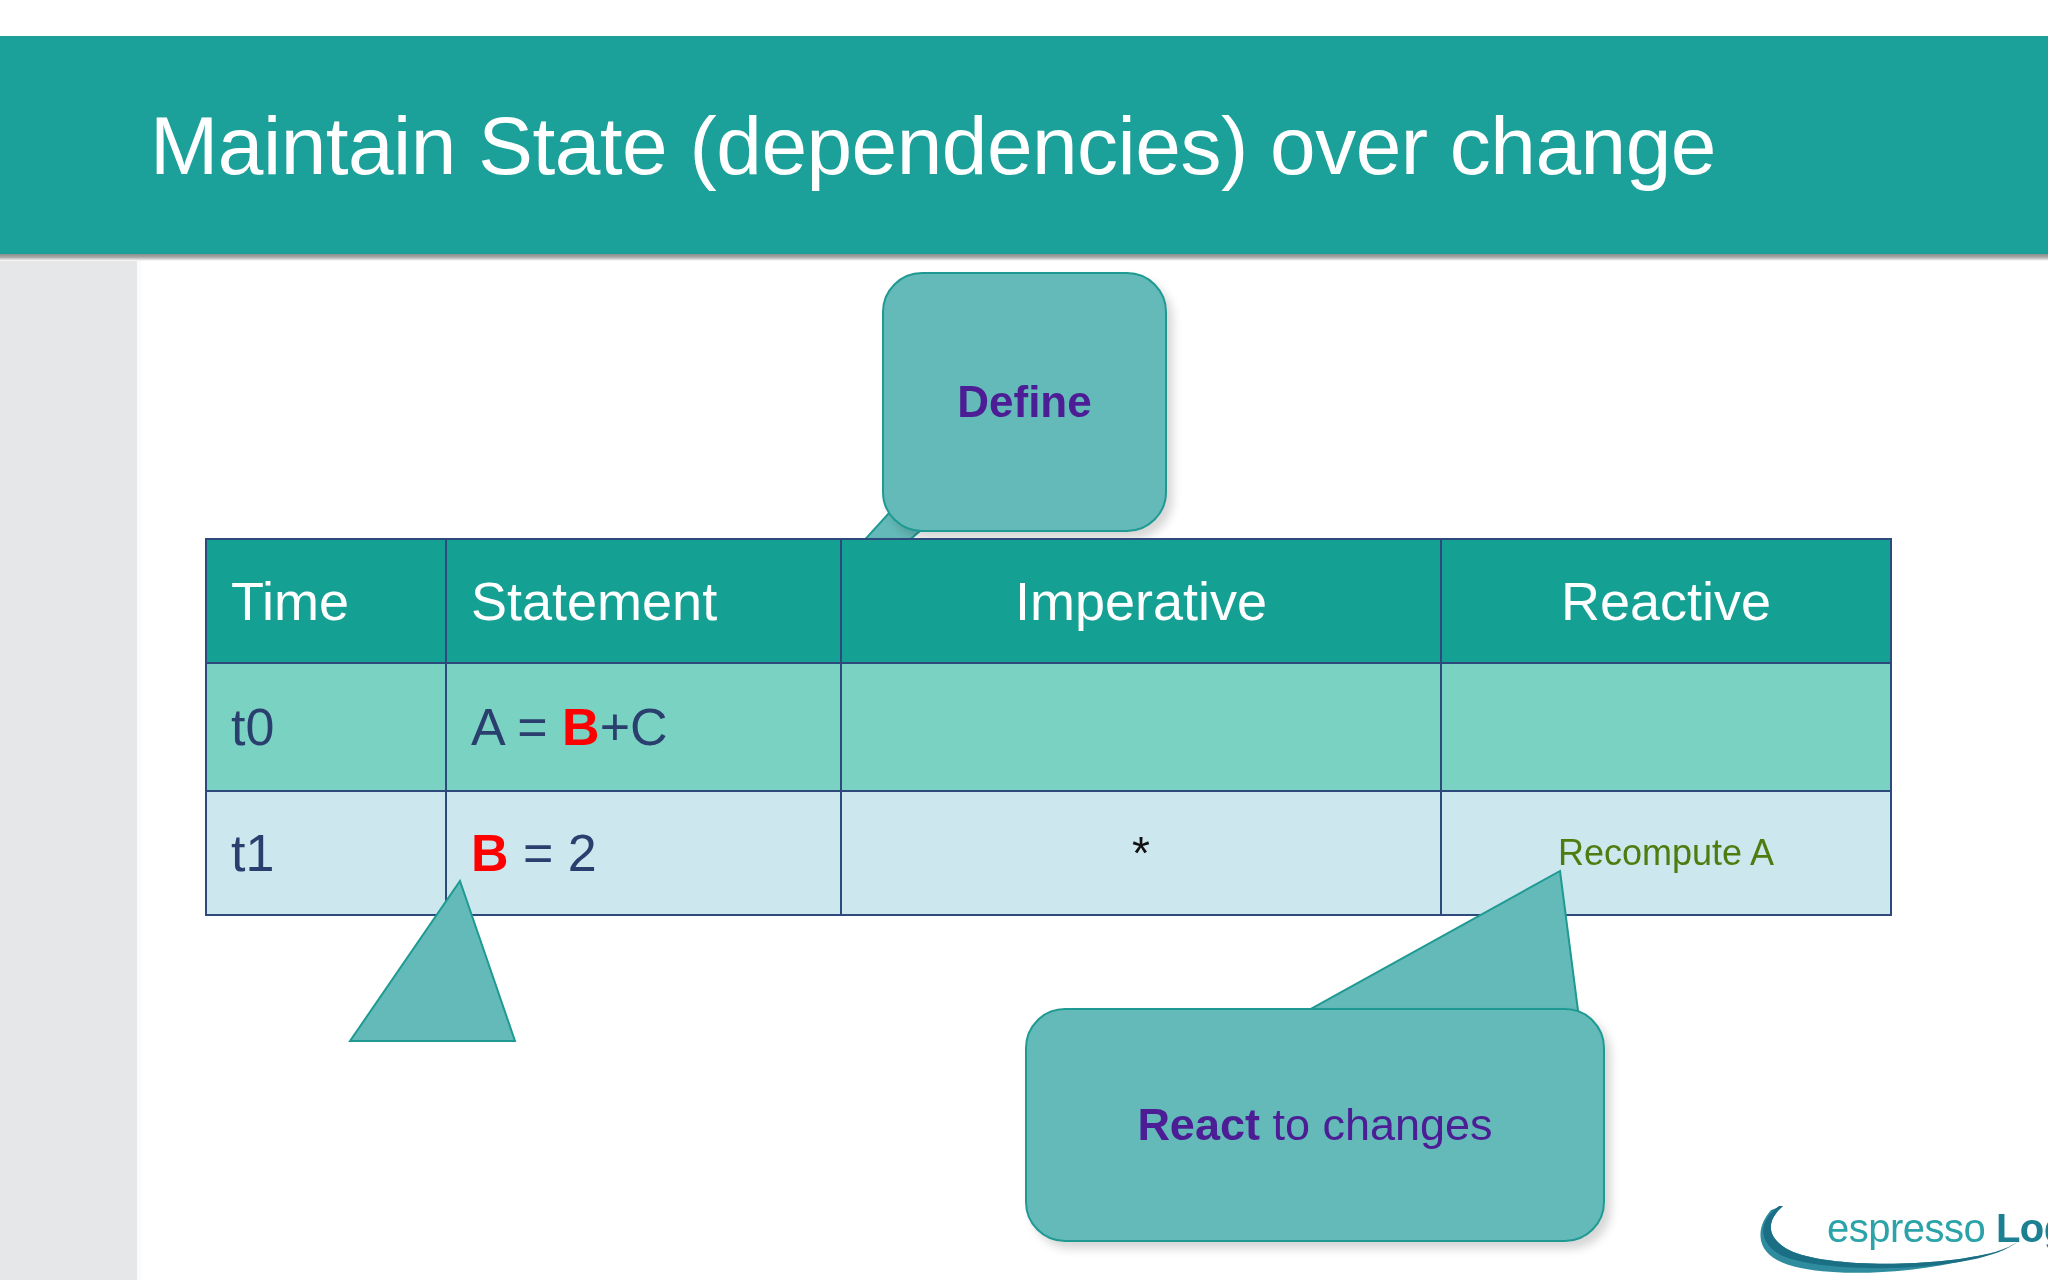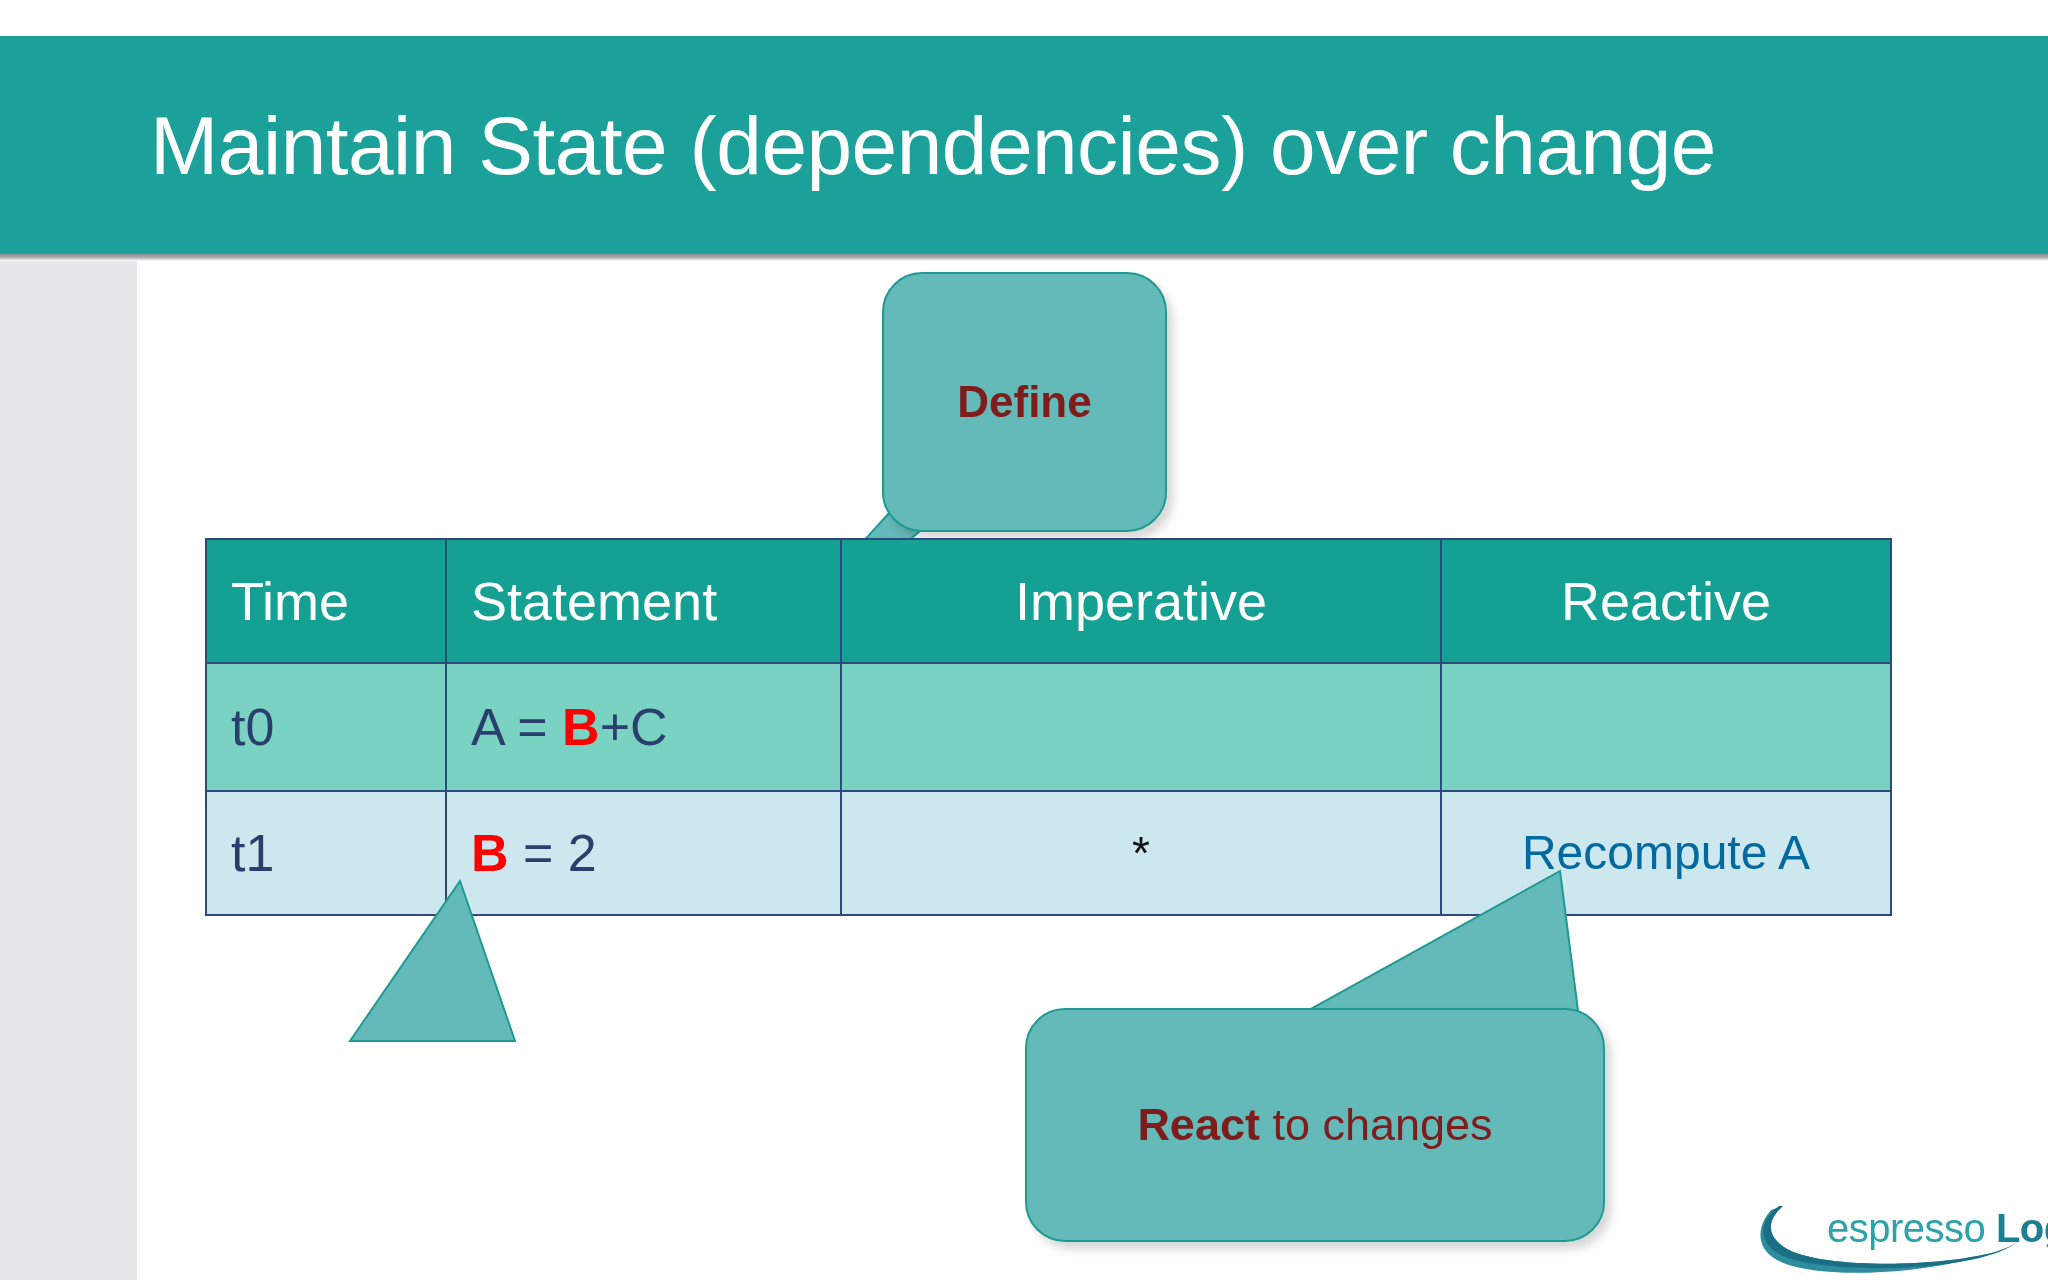--- a/index.html
+++ b/index.html
@@ -100,41 +100,41 @@
   .cell-mono {
     font-size: 52px;
     color: #2A3F6E;
     vertical-align: middle;
     line-height: 1;
   }
   .cell-left  { text-align: left;  padding-left: 24px !important; }
   .bold-red { color: #FF0000; font-weight: bold; }
 
   .cell-text {
-    font-size: 48px;
-    color: #0369a1;
+    font-size: 36px;
+    color: #4d7c0f;
     vertical-align: middle;
     text-align: center;
     line-height: 1;
   }
   .cell-star {
     font-size: 46px;
     color: #111111;
     vertical-align: middle;
     text-align: center;
     line-height: 1;
   }
 
   
   .callout {
     position: absolute;
     background: #64BAB8;
     border: 2px solid #1E9A93;
     border-radius: 40px;
-    color: #7f1d1d;
+    color: #4c1d95;
     display: flex;
     align-items: center;
     justify-content: center;
     text-align: center;
     box-sizing: border-box;
     box-shadow: 6px 7px 10px rgba(0,0,0,0.16);
   }
   .callout-text {
     font-size: 45px;
     font-weight: 400;

